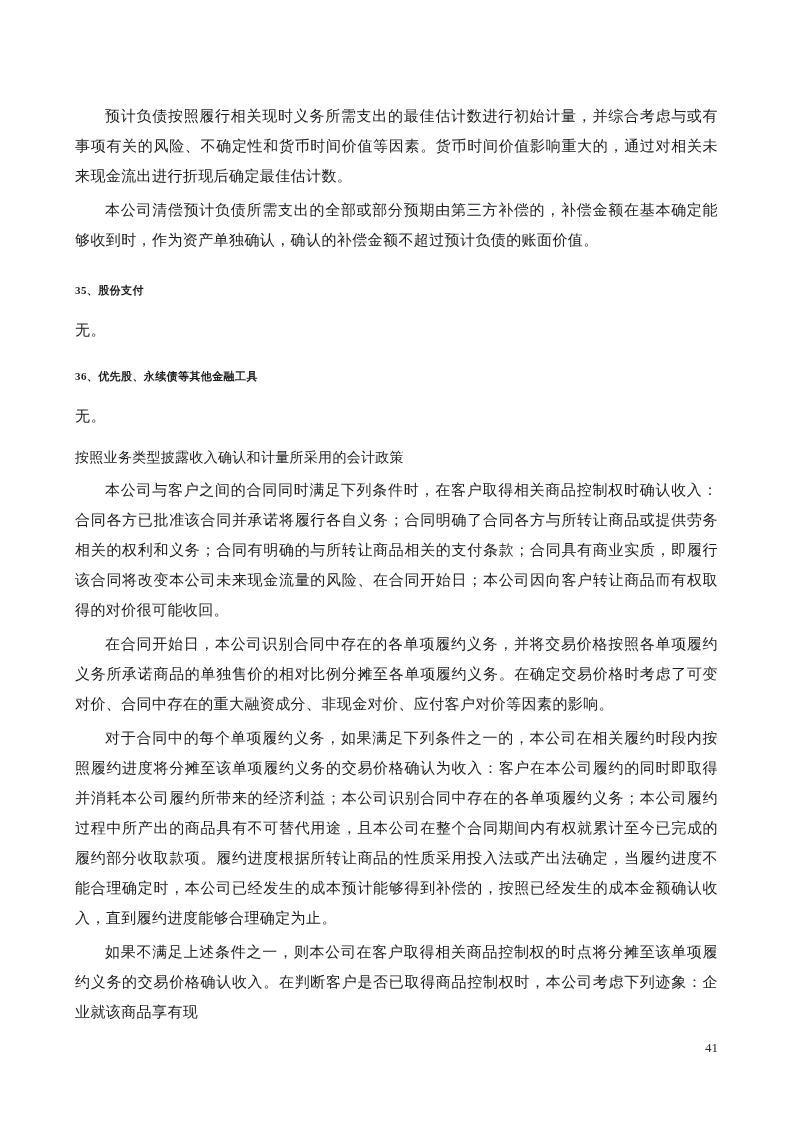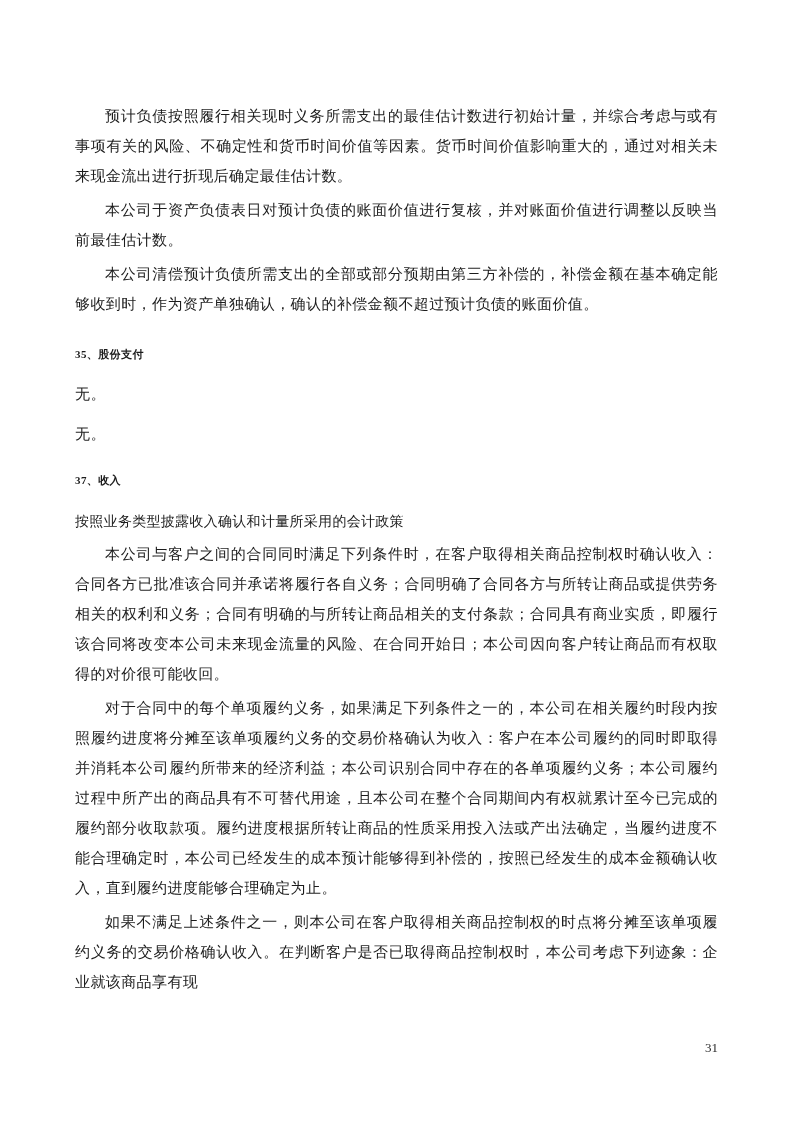--- a/index.html
+++ b/index.html
@@ -58,37 +58,37 @@
     color: #2a2a2a;
   }
 </style>
 </head>
 <body>
 
 <div class="page">
 
   <p class="para first">预计负债按照履行相关现时义务所需支出的最佳估计数进行初始计量，并综合考虑与或有事项有关的风险、不确定性和货币时间价值等因素。货币时间价值影响重大的，通过对相关未来现金流出进行折现后确定最佳估计数。</p>
 
-  <p class="para">本公司于资产负债表日对预计负债的账面价值进行复核，并对账面价值进行调整以反映当前最佳估计数。</p>
 
   <p class="para">本公司清偿预计负债所需支出的全部或部分预期由第三方补偿的，补偿金额在基本确定能够收到时，作为资产单独确认，确认的补偿金额不超过预计负债的账面价值。</p>
 
   <h2 class="heading">35、股份支付</h2>
 
   <p class="none-text">无。</p>
 
+  <h2 class="heading">36、优先股、永续债等其他金融工具</h2>
 
   <p class="none-text">无。</p>
 
-  <h2 class="heading">37、收入</h2>
 
   <p class="policy-note">按照业务类型披露收入确认和计量所采用的会计政策</p>
 
   <p class="para first">本公司与客户之间的合同同时满足下列条件时，在客户取得相关商品控制权时确认收入：合同各方已批准该合同并承诺将履行各自义务；合同明确了合同各方与所转让商品或提供劳务相关的权利和义务；合同有明确的与所转让商品相关的支付条款；合同具有商业实质，即履行该合同将改变本公司未来现金流量的风险、在合同开始日；本公司因向客户转让商品而有权取得的对价很可能收回。</p>
 
+  <p class="para">在合同开始日，本公司识别合同中存在的各单项履约义务，并将交易价格按照各单项履约义务所承诺商品的单独售价的相对比例分摊至各单项履约义务。在确定交易价格时考虑了可变对价、合同中存在的重大融资成分、非现金对价、应付客户对价等因素的影响。</p>
 
   <p class="para">对于合同中的每个单项履约义务，如果满足下列条件之一的，本公司在相关履约时段内按照履约进度将分摊至该单项履约义务的交易价格确认为收入：客户在本公司履约的同时即取得并消耗本公司履约所带来的经济利益；本公司识别合同中存在的各单项履约义务；本公司履约过程中所产出的商品具有不可替代用途，且本公司在整个合同期间内有权就累计至今已完成的履约部分收取款项。履约进度根据所转让商品的性质采用投入法或产出法确定，当履约进度不能合理确定时，本公司已经发生的成本预计能够得到补偿的，按照已经发生的成本金额确认收入，直到履约进度能够合理确定为止。</p>
 
   <p class="para">如果不满足上述条件之一，则本公司在客户取得相关商品控制权的时点将分摊至该单项履约义务的交易价格确认收入。在判断客户是否已取得商品控制权时，本公司考虑下列迹象：企业就该商品享有现</p>
 
-  <div class="page-number">31</div>
+  <div class="page-number">41</div>
 
 </div>
 
 </body></html>

